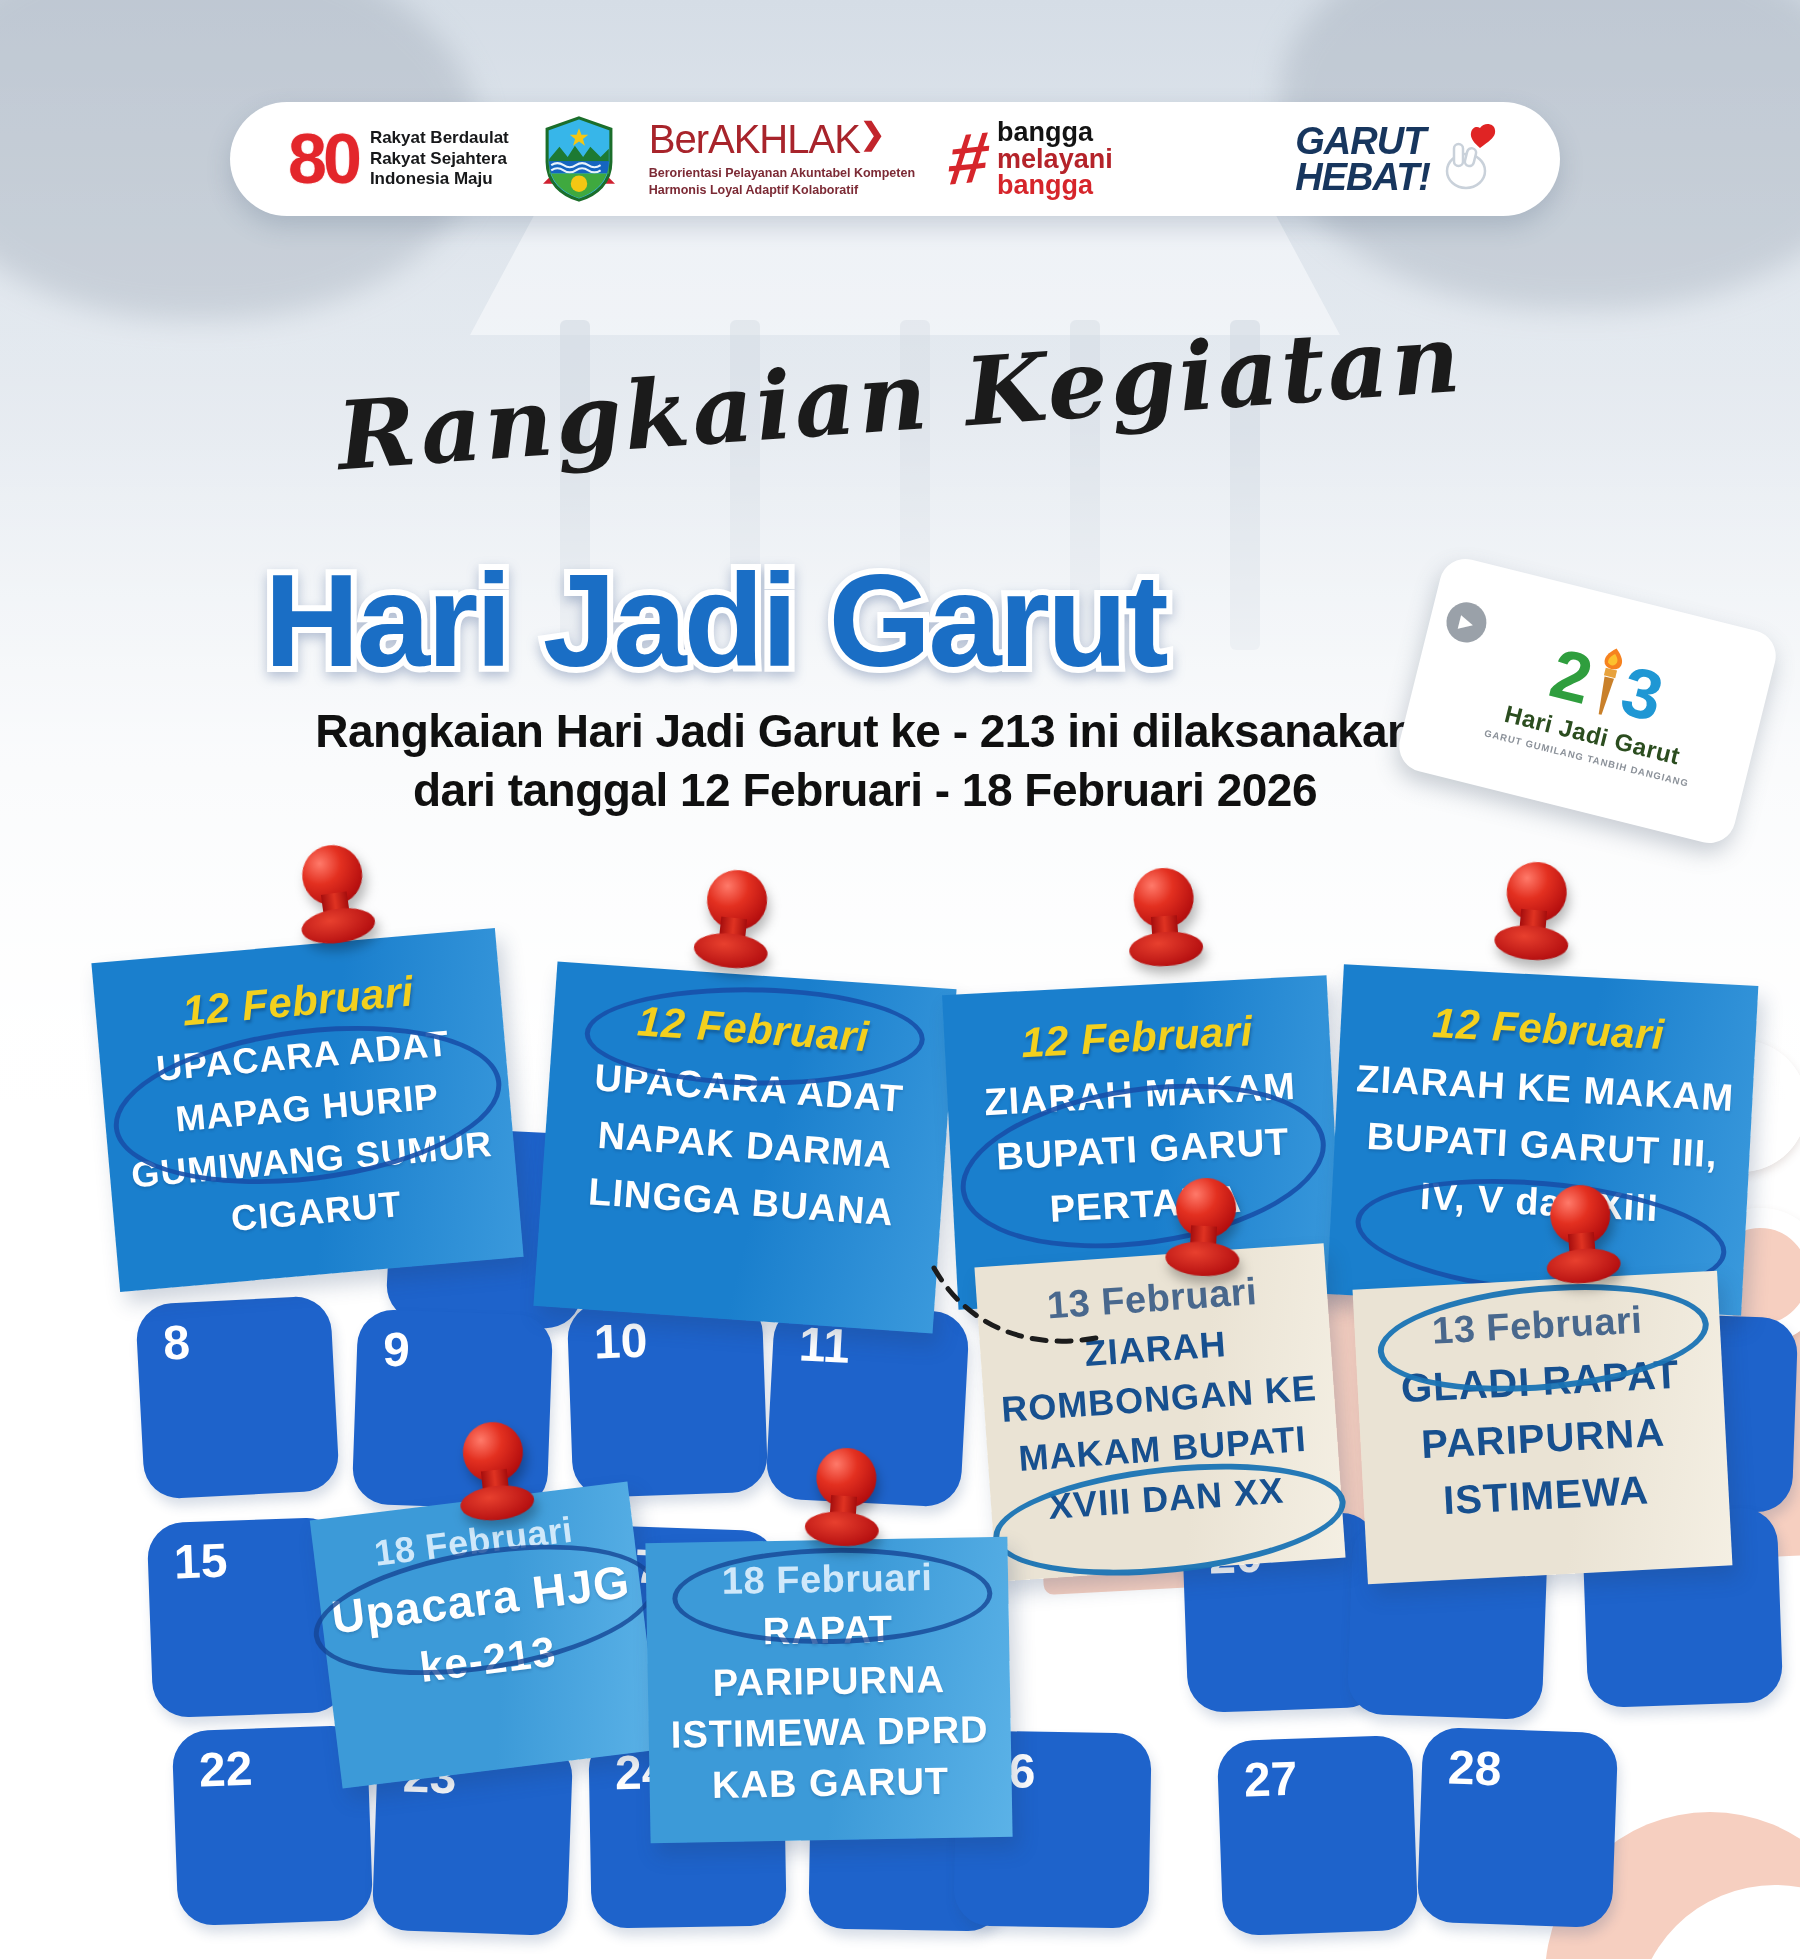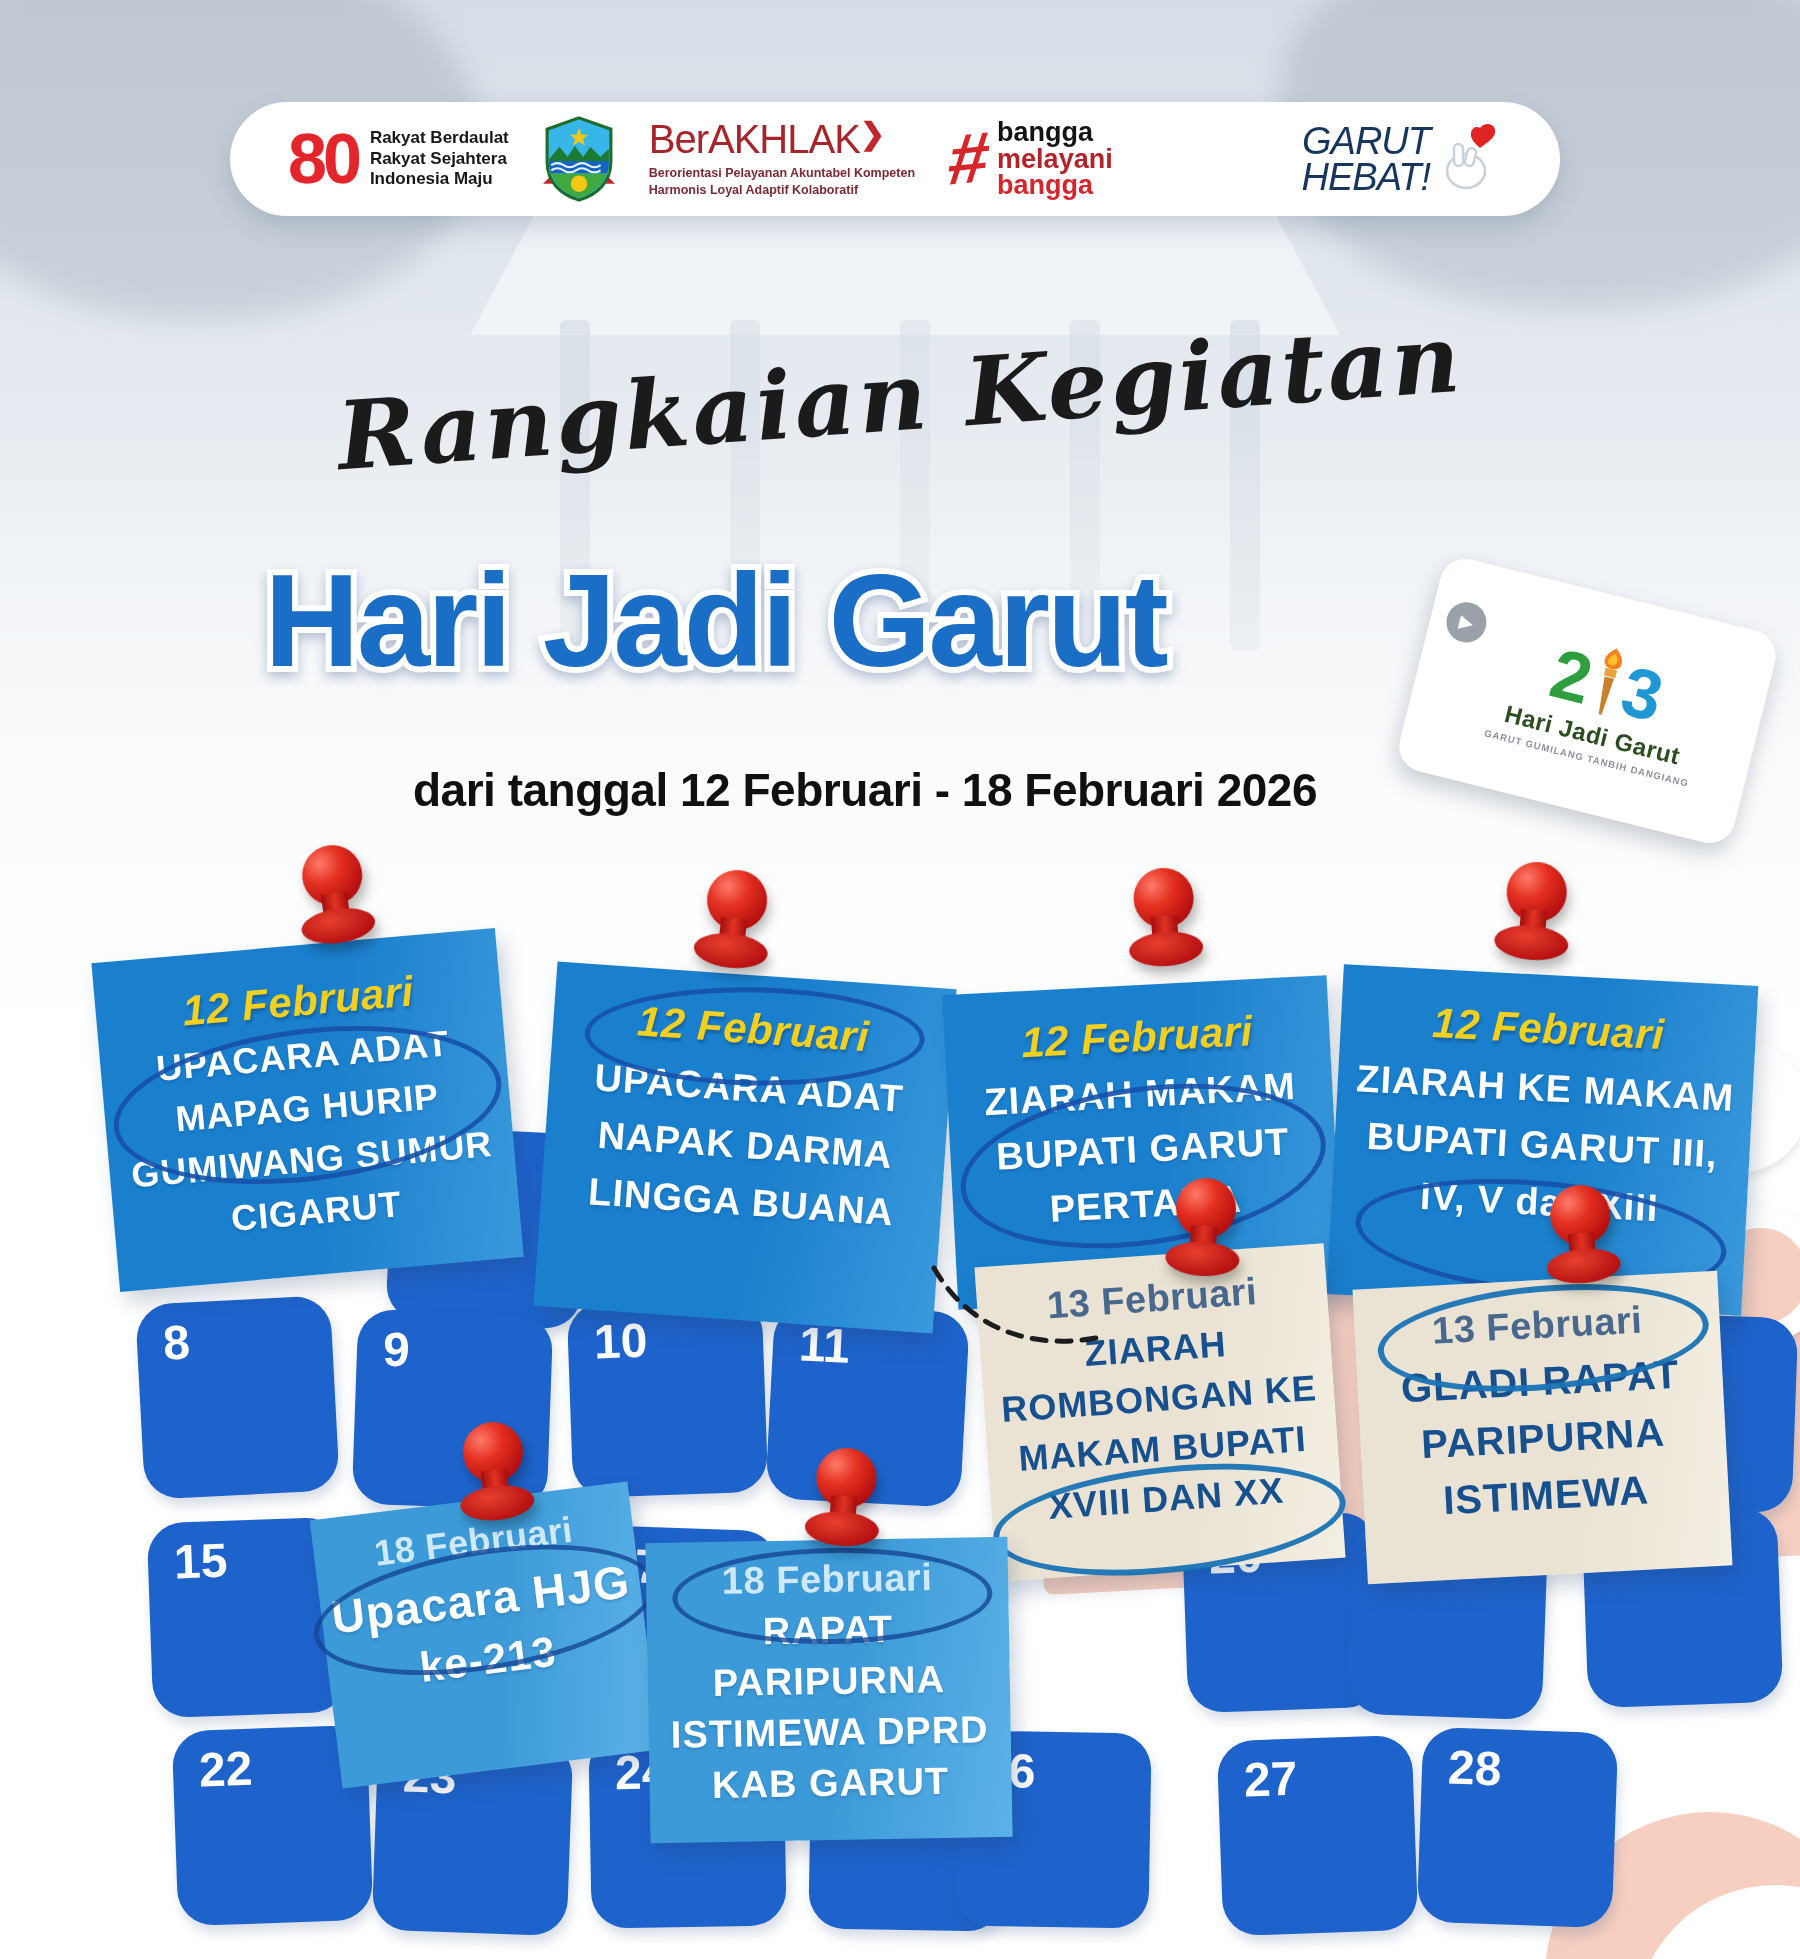--- a/index.html
+++ b/index.html
@@ -30,21 +30,21 @@
   .berakhlak .ttl{font-size:40px;font-weight:400;color:#a8242b;letter-spacing:-1px;}
   .berakhlak .arrow{color:#c2252c;font-weight:800;font-size:30px;vertical-align:top;}
   .berakhlak .sub{font-size:12.5px;font-weight:700;color:#7c2a35;margin-top:6px;line-height:1.35;}
   .bangga{display:flex;align-items:center;gap:8px;}
   .bangga .hash{font-size:72px;font-weight:900;color:#d6252b;transform:skewX(-12deg) rotate(-6deg);line-height:.8;}
   .bangga .words{font-size:27px;font-weight:800;line-height:.98;}
   .bangga .w1{color:#131313;}
   .bangga .w2{color:#b5232a;}
   .bangga .w3{color:#d6252b;}
   .hebat{display:flex;align-items:center;gap:10px;margin-left:auto;}
-  .hebat .t{font-size:38px;line-height:.95;font-weight:400;font-style:italic;color:#17365e;text-align:right;letter-spacing:-1px;}
+  .hebat .t{font-size:38px;line-height:.95;font-weight:700;font-style:italic;color:#17365e;text-align:left;letter-spacing:-1px;}
   
   .script-title{position:absolute;left:0;right:0;top:342px;text-align:center;z-index:20;
       font-family:"DejaVu Serif",serif;font-style:italic;font-weight:600;font-size:94px;color:#1b1b1b;
       transform:rotate(-4deg);letter-spacing:3px;white-space:nowrap;}
   .hero-title-svg{position:absolute;left:45px;top:518px;z-index:20;
       filter:drop-shadow(0 5px 6px rgba(60,90,140,.35));}
   .subtitle{position:absolute;left:0;right:70px;top:702px;text-align:center;z-index:20;
       font-size:46px;font-weight:700;color:#101010;line-height:1.28;letter-spacing:-0.5px;}
   
   .tag{position:absolute;left:1415px;top:592px;width:345px;height:218px;background:#ffffff;border-radius:26px;
@@ -157,21 +157,21 @@
         <rect x="26" y="24" width="9" height="18" rx="4.5" fill="#ffffff" stroke="#c9d1da" stroke-width="2.5" transform="rotate(14 30 33)"></rect>
       </svg>
     </div>
   </div>
 
   <div class="script-title">Rangkaian Kegiatan</div>
   <svg class="hero-title-svg" width="1340" height="200" viewBox="0 0 1340 200">
     <text x="670" y="148" text-anchor="middle" font-family="Liberation Sans, sans-serif" font-size="132" font-weight="bold" letter-spacing="-3" fill="#1a6ec5" stroke="#ffffff" stroke-width="12" paint-order="stroke">Hari Jadi Garut</text>
   </svg>
   <div class="subtitle">
-    <br>
+    <span>Rangkaian Hari Jadi Garut ke - 213 ini dilaksanakan</span><br>
     <span>dari tanggal 12 Februari - 18 Februari 2026</span>
   </div>
 
   <div class="tag">
     <div class="tag-hole">
         <span>▶</span>
       </div>
     <div class="tag-213">
       <span class="d2">2</span>
       <svg width="30" height="72" viewBox="0 0 30 74">

